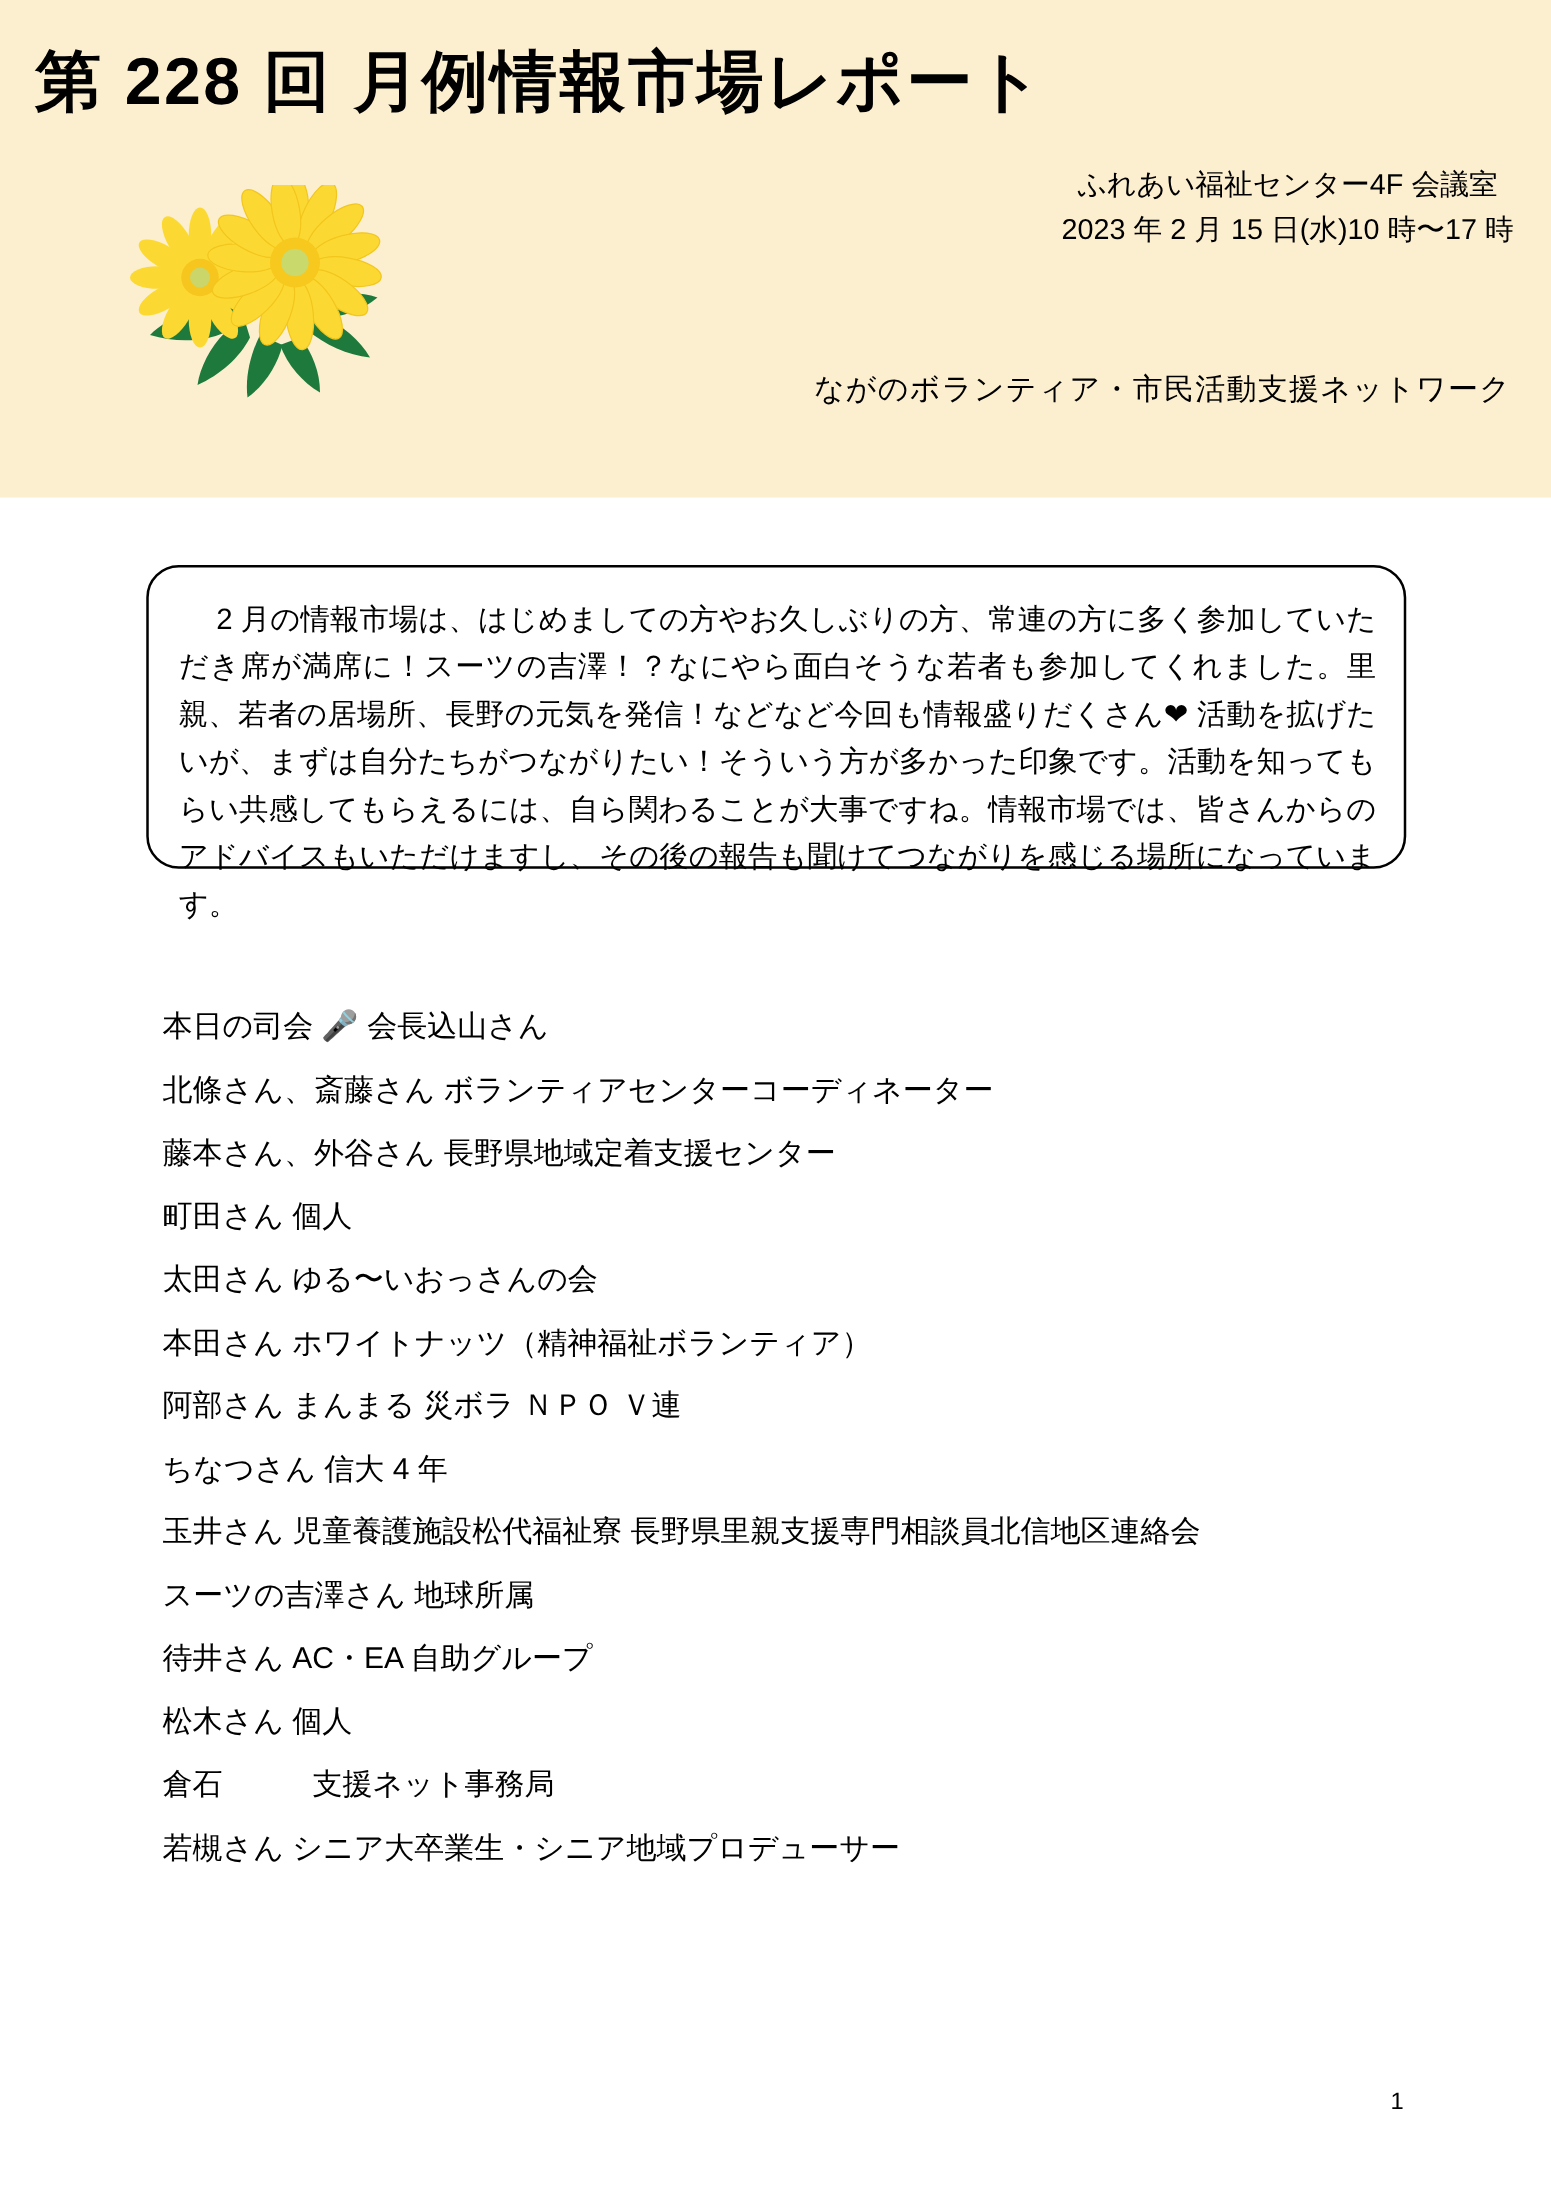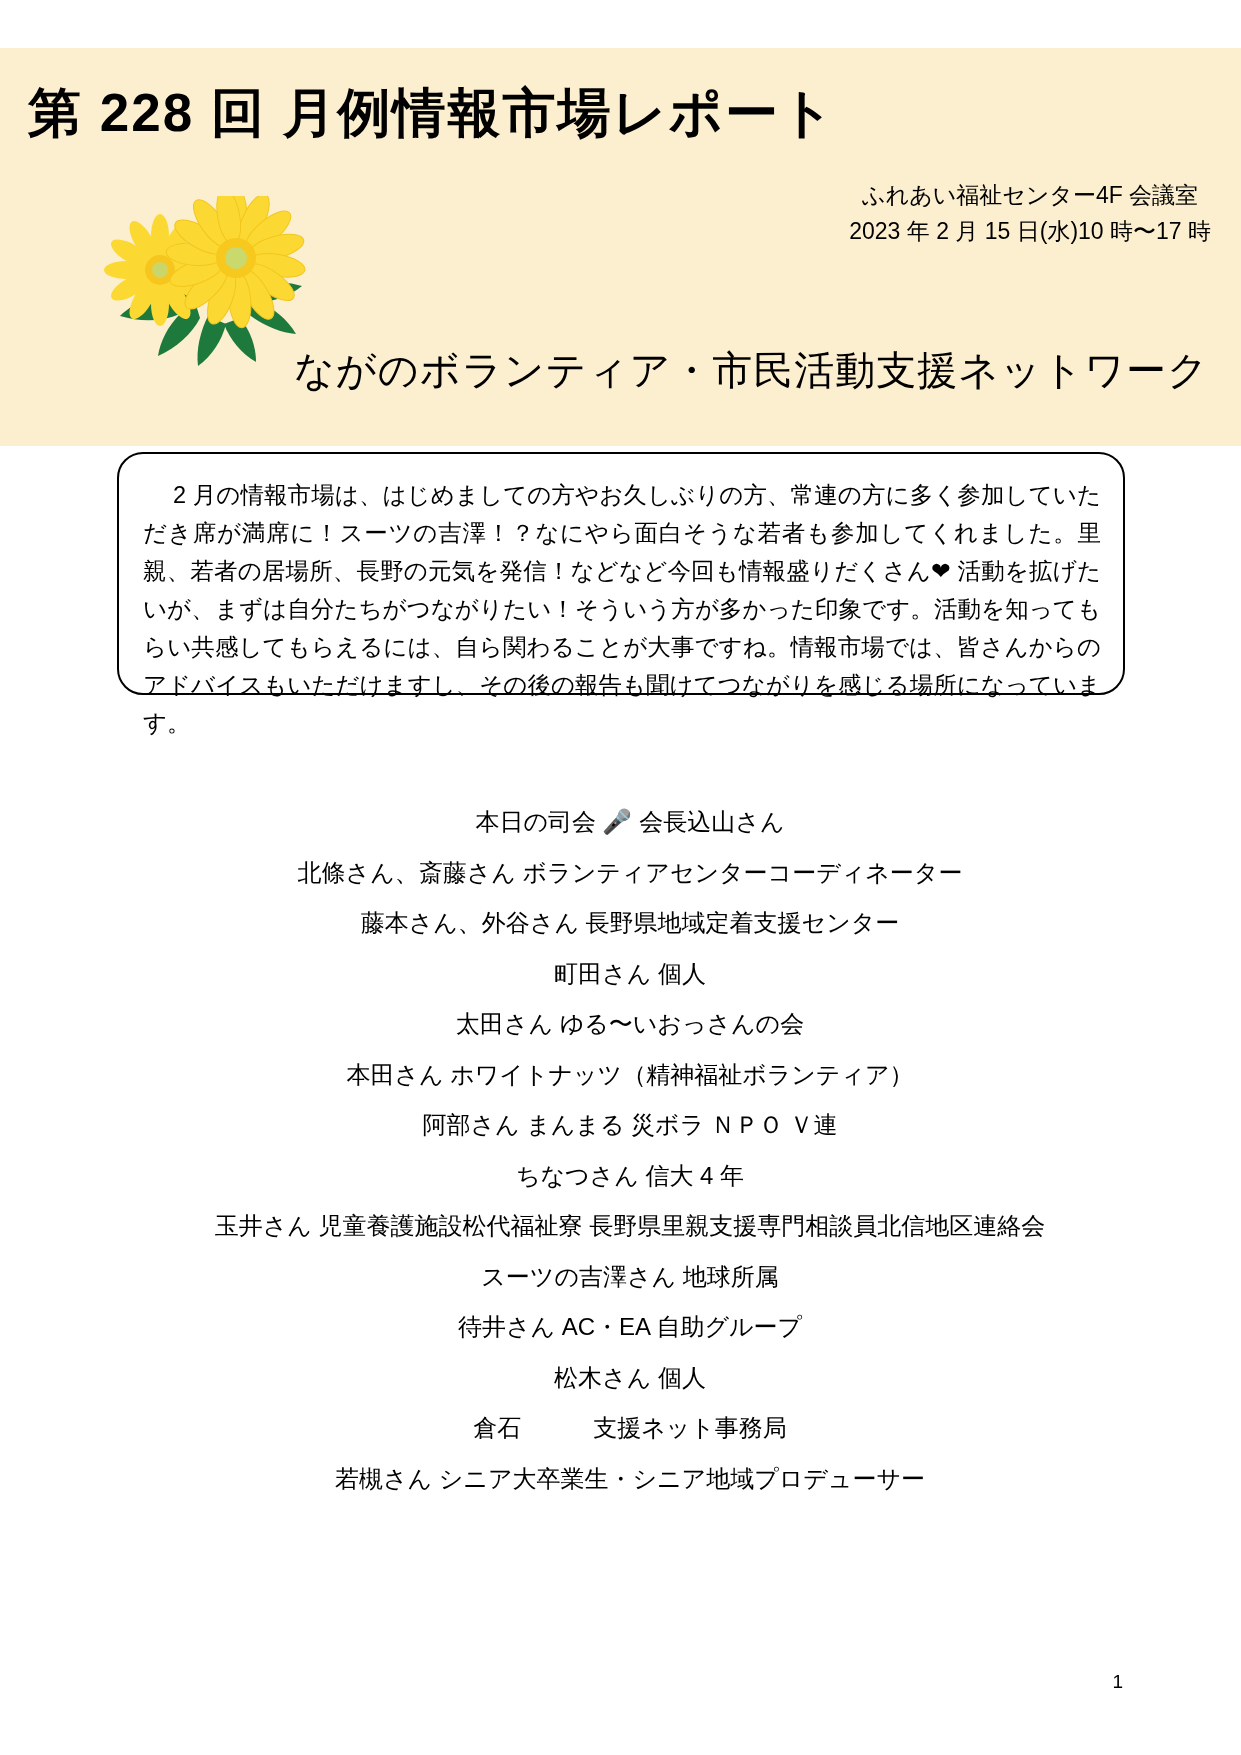--- a/index.html
+++ b/index.html
@@ -17,21 +17,20 @@
   }
 
   
   .banner {
     position: absolute;
     top: 0;
     left: 0;
     width: 1241px;
     height: 398px;
     background: #fcefcf;
-    margin-top: 48px;
   }
   .banner-title {
     position: absolute;
     top: 30px;
     left: 28px;
     font-size: 53px;
     font-weight: bold;
     letter-spacing: 2px;
     white-space: nowrap;
     color: #000;
@@ -42,21 +41,21 @@
     right: 30px;
     text-align: center;
     font-size: 23px;
     line-height: 1.55;
     color: #000;
   }
   .banner-org {
     position: absolute;
     top: 295px;
     right: 32px;
-    font-size: 40px;
+    font-size: 24px;
     letter-spacing: 1px;
     white-space: nowrap;
     color: #000;
   }
 
   
   .flower {
     position: absolute;
     top: 148px;
     left: 96px;
@@ -98,21 +97,20 @@
     top: 810px;
     left: 130px;
     width: 1000px;
   }
   .participant-line {
     font-size: 24px;
     line-height: 1.0;
     margin-bottom: 26.5px;
     white-space: nowrap;
     color: #000;
-    text-align: center;
   }
 
   
   .page-number {
     position: absolute;
     bottom: 62px;
     right: 118px;
     font-size: 19px;
     color: #000;
   }

